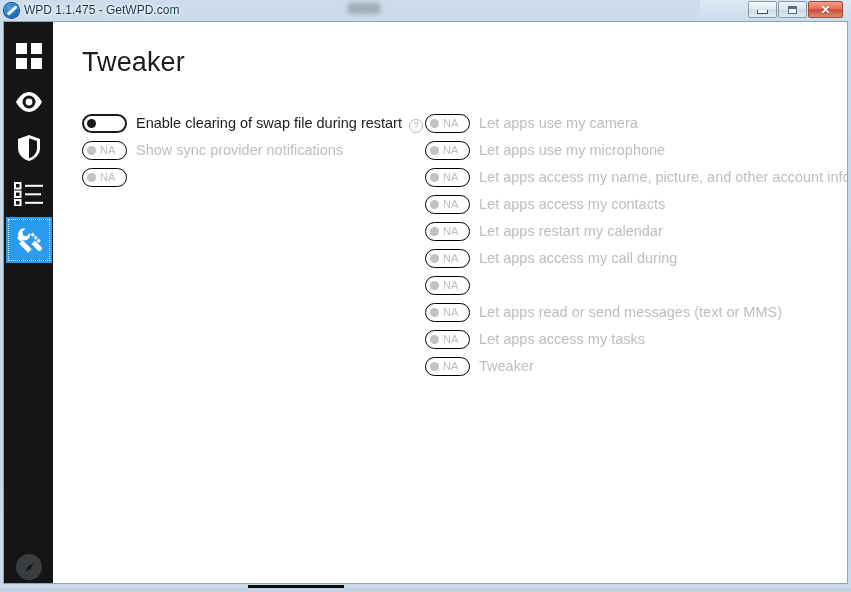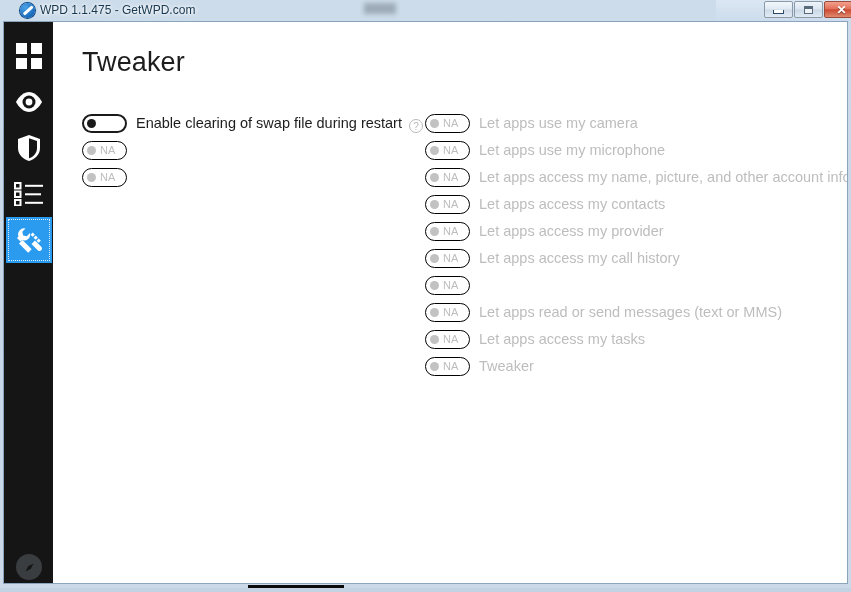--- a/index.html
+++ b/index.html
@@ -21,21 +21,21 @@
     left: 0; top: 0;
     width: 851px;
     height: 592px;
     box-sizing: border-box;
     background: linear-gradient(180deg,#cddcea 0%, #c6d6e6 55%, #cbd9e8 100%);
   }
 
   
   #title-bar {
     position: absolute;
-    left: 16px; top: 0;
+    left: 0; top: 0;
     width: 785px;
     height: 21px;
     box-sizing: border-box;
   }
   #title-bar-blur {
     position: absolute;
     left: 348px; top: 3px;
     width: 32px; height: 11px;
     background: #9aa7b4;
     filter: blur(2.4px);
@@ -384,20 +384,21 @@
           </div>
           <div class="option-label strong">Enable clearing of swap file during restart</div>
           <div class="help-icon">?</div>
         </div>
 
         <div class="option-row">
           <div class="toggle-na">
             <div class="knob"></div>
             <div class="na-text">NA</div>
           </div>
+          <div class="option-label dim">Show sync provider notifications</div>
         </div>
 
         <div class="option-row">
           <div class="toggle-na">
             <div class="knob"></div>
             <div class="na-text">NA</div>
           </div>
         </div>
       </div>
 
@@ -433,29 +434,29 @@
             <div class="na-text">NA</div>
           </div>
           <div class="option-label dim">Let apps access my contacts</div>
         </div>
 
         <div class="option-row">
           <div class="toggle-na">
             <div class="knob"></div>
             <div class="na-text">NA</div>
           </div>
-          <div class="option-label dim">Let apps access my provider</div>
-        </div>
-
-        <div class="option-row">
-          <div class="toggle-na">
-            <div class="knob"></div>
-            <div class="na-text">NA</div>
-          </div>
-          <div class="option-label dim">Let apps access my call history</div>
+          <div class="option-label dim">Let apps restart my calendar</div>
+        </div>
+
+        <div class="option-row">
+          <div class="toggle-na">
+            <div class="knob"></div>
+            <div class="na-text">NA</div>
+          </div>
+          <div class="option-label dim">Let apps access my call during</div>
         </div>
 
         <div class="option-row">
           <div class="toggle-na">
             <div class="knob"></div>
             <div class="na-text">NA</div>
           </div>
         </div>
 
         <div class="option-row">

